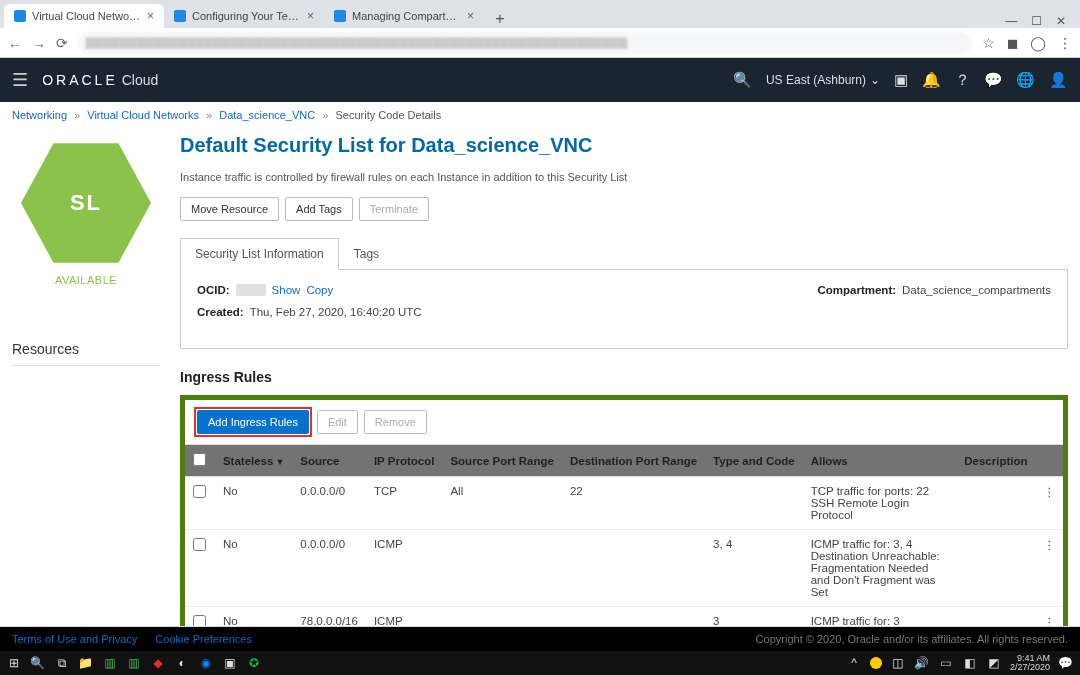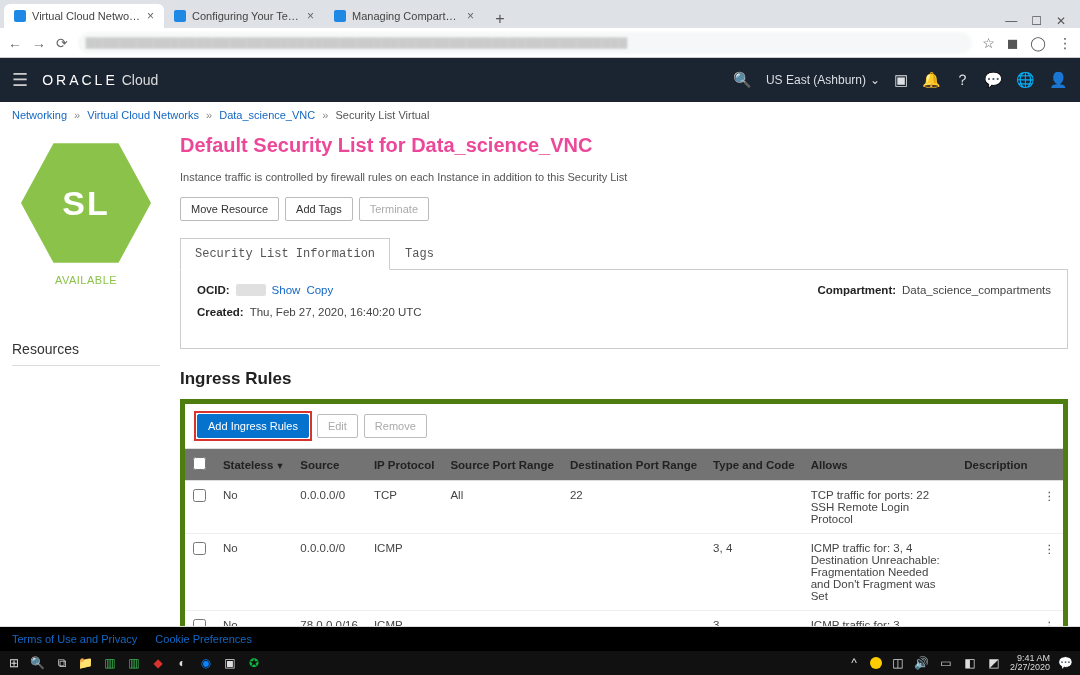--- a/index.html
+++ b/index.html
@@ -33,50 +33,50 @@
   .breadcrumb { padding:7px 12px; font-size:11px; color:#555; }
   .breadcrumb a { color:#1467c4; text-decoration:none; }
   .breadcrumb span.sep { margin:0 4px; color:#888; }
 
   
   .main { display:flex; padding:0 12px 12px 12px; gap:20px;  height:510px; }
   .left-col { width:148px; flex:none; }
   .right-col { flex:1; }
 
   
-  .hex {  width:130px; height:130px; margin:10px auto 6px auto; background:#8bc34a; display:flex; align-items:center; justify-content:center; clip-path: polygon(25% 4%,75% 4%,100% 50%,75% 96%,25% 96%,0% 50%);  color:#fff; font-size:34px; font-weight:700; letter-spacing:2px; }
+  .hex {  width:130px; height:130px; margin:10px auto 6px auto; background:#8bc34a; display:flex; align-items:center; justify-content:center; clip-path: polygon(25% 4%,75% 4%,100% 50%,75% 96%,25% 96%,0% 50%);  color:#fff; font-size:22px; font-weight:700; letter-spacing:2px; }
   .status { text-align:center; color:#8bc34a; font-size:11px; letter-spacing:0.5px; }
 
   .res-head { font-size:14px; color:#333; margin-top:55px; border-bottom:1px solid #ddd; padding-bottom:8px; }
   .res-links { margin-top:10px; }
   .res-link { display:block; padding:6px 0 6px 8px; color:#1467c4; font-size:11.5px; text-decoration:none; border-left:3px solid transparent; }
   .res-link.active { border-left-color:#1467c4; font-weight:600; }
 
   
-  .page-title { font-size:20px; color:#ec4899; margin-top:6px; }
+  .page-title { font-size:20px; color:#0369a1; margin-top:6px; }
   .subtitle { font-size:11px; color:#555; margin-top:14px; }
   .action-row { margin-top:14px; display:flex; gap:6px; }
   .btn { border:1px solid #bbb; border-radius:2px; background:#fff; padding:5px 10px; font-size:11px; color:#333; cursor:pointer; }
   .btn.disabled { color:#aaa; }
   .btn.primary { background:#0572ce; color:#fff; border-color:#0572ce; }
 
   
   .infotabs { margin-top:16px; border-bottom:1px solid #ccc; display:flex; }
-  .infotab { padding:8px 14px; font-size:12px; color:#555; border:1px solid transparent; border-bottom:none; position:relative; top:1px;font-family:Liberation Mono, monospace; }
+  .infotab { padding:8px 14px; font-size:12px; color:#555; border:1px solid transparent; border-bottom:none; position:relative; top:1px; }
   .infotab.active { border-color:#ccc; background:#fff; border-bottom:1px solid #fff; }
 
   .panel { border:1px solid #ccc; border-top:none; padding:14px 16px 20px 16px; font-size:11.5px; color:#444; }
   .panel-row { display:flex; gap:28px; }
   .kv { display:flex; align-items:center; gap:6px; margin-bottom:10px; }
   .kv b { color:#222; }
   .ocid-chip { display:inline-block; width:30px; height:12px; background:#e0e0e0; border-radius:2px; }
   .kv .linkish { color:#1467c4; cursor:pointer; }
 
   
-  .section-title { margin-top:20px; font-size:17px; color:#222; }
+  .section-title { margin-top:20px; font-size:14px; color:#222; }
   .rules-box { border:5px solid #4d7c0f; margin-top:10px; }
   .rule-actions { padding:8px 10px; display:flex; gap:6px; align-items:center; }
   .highlight-red { outline:2px solid #d9332e; outline-offset:-1px; padding:2px; }
   table.rules { width:100%; border-collapse:collapse; font-size:11.5px; }
   table.rules th { text-align:left; font-weight:600; color:#222; padding:8px 8px; border-top:1px solid #ddd; border-bottom:1px solid #ddd; background:#737373; white-space:nowrap; }
   table.rules td { padding:8px 8px; border-bottom:1px solid #eee; vertical-align:top; color:#444;margin-left:20px; }
   .chk { width:13px; height:13px; }
   .sort-caret { font-size:9px; margin-left:2px; }
   .row-menu { color:#666; text-align:center; }
   .table-footer { display:flex; justify-content:space-between; padding:6px 10px; font-size:11.5px; color:#444; }
@@ -155,21 +155,21 @@
   </div>
 </div>
 
 <div class="breadcrumb">
   <a href="#">Networking</a>
   <span class="sep">»</span>
   <a href="#">Virtual Cloud Networks</a>
   <span class="sep">»</span>
   <a href="#">Data_science_VNC</a>
   <span class="sep">»</span>
-  <span>Security List Virtual</span>
+  <span>Security Code Details</span>
 </div>
 
 <div class="main">
   <div class="left-col">
     <div class="hex">
         <span>SL</span>
       </div>
     <div class="status">AVAILABLE</div>
     <div class="res-head">Resources</div>
     <div class="res-links">
@@ -284,20 +284,21 @@
           <span>〉</span>
         </div>
       </div>
     </div>
   </div>
 </div>
 
 <div class="page-footer">
   <a>Terms of Use and Privacy</a>
   <a>Cookie Preferences</a>
+  <span class="copyright">Copyright © 2020, Oracle and/or its affiliates. All rights reserved.</span>
 </div>
 
 <div class="taskbar">
   <span class="icon">⊞</span>
   <span class="icon">🔍</span>
   <span class="icon">⧉</span>
   <span class="icon" style="color:#ffcc00">📁</span>
   <span class="icon" style="color:#3cba54">▥</span>
   <span class="icon" style="color:#3cba54">▥</span>
   <span class="icon" style="color:#d9332e">◆</span>

